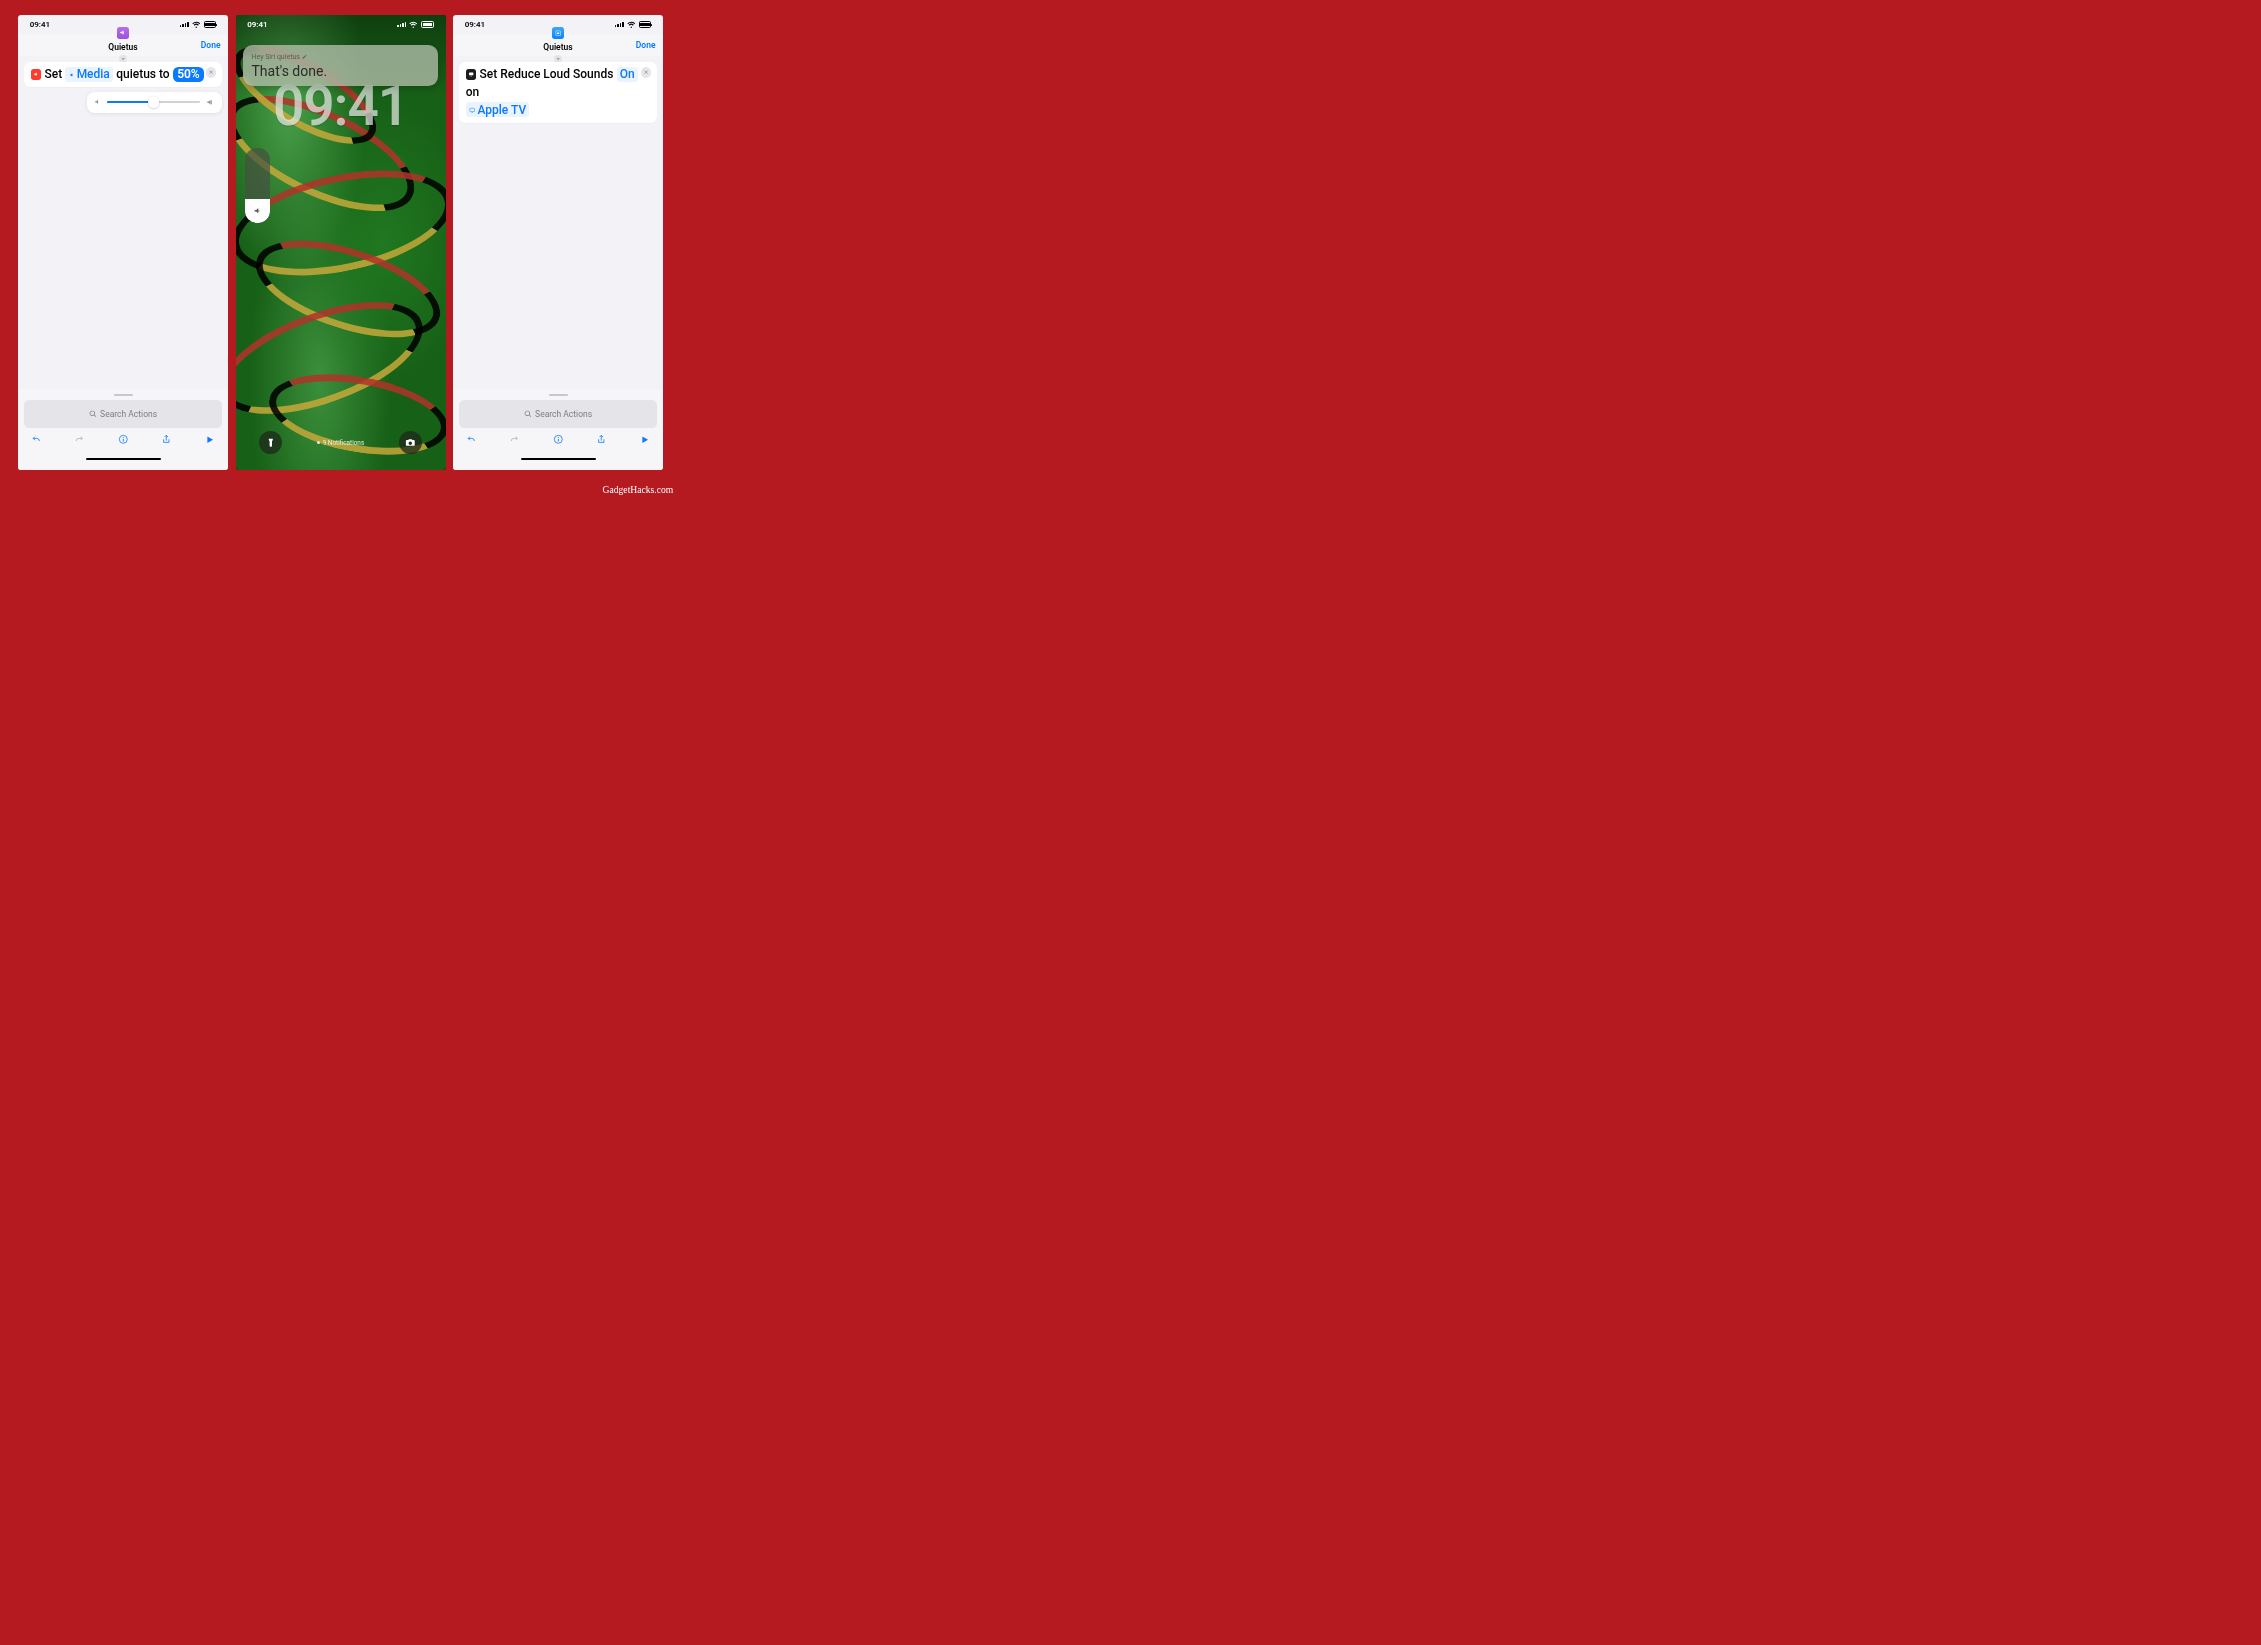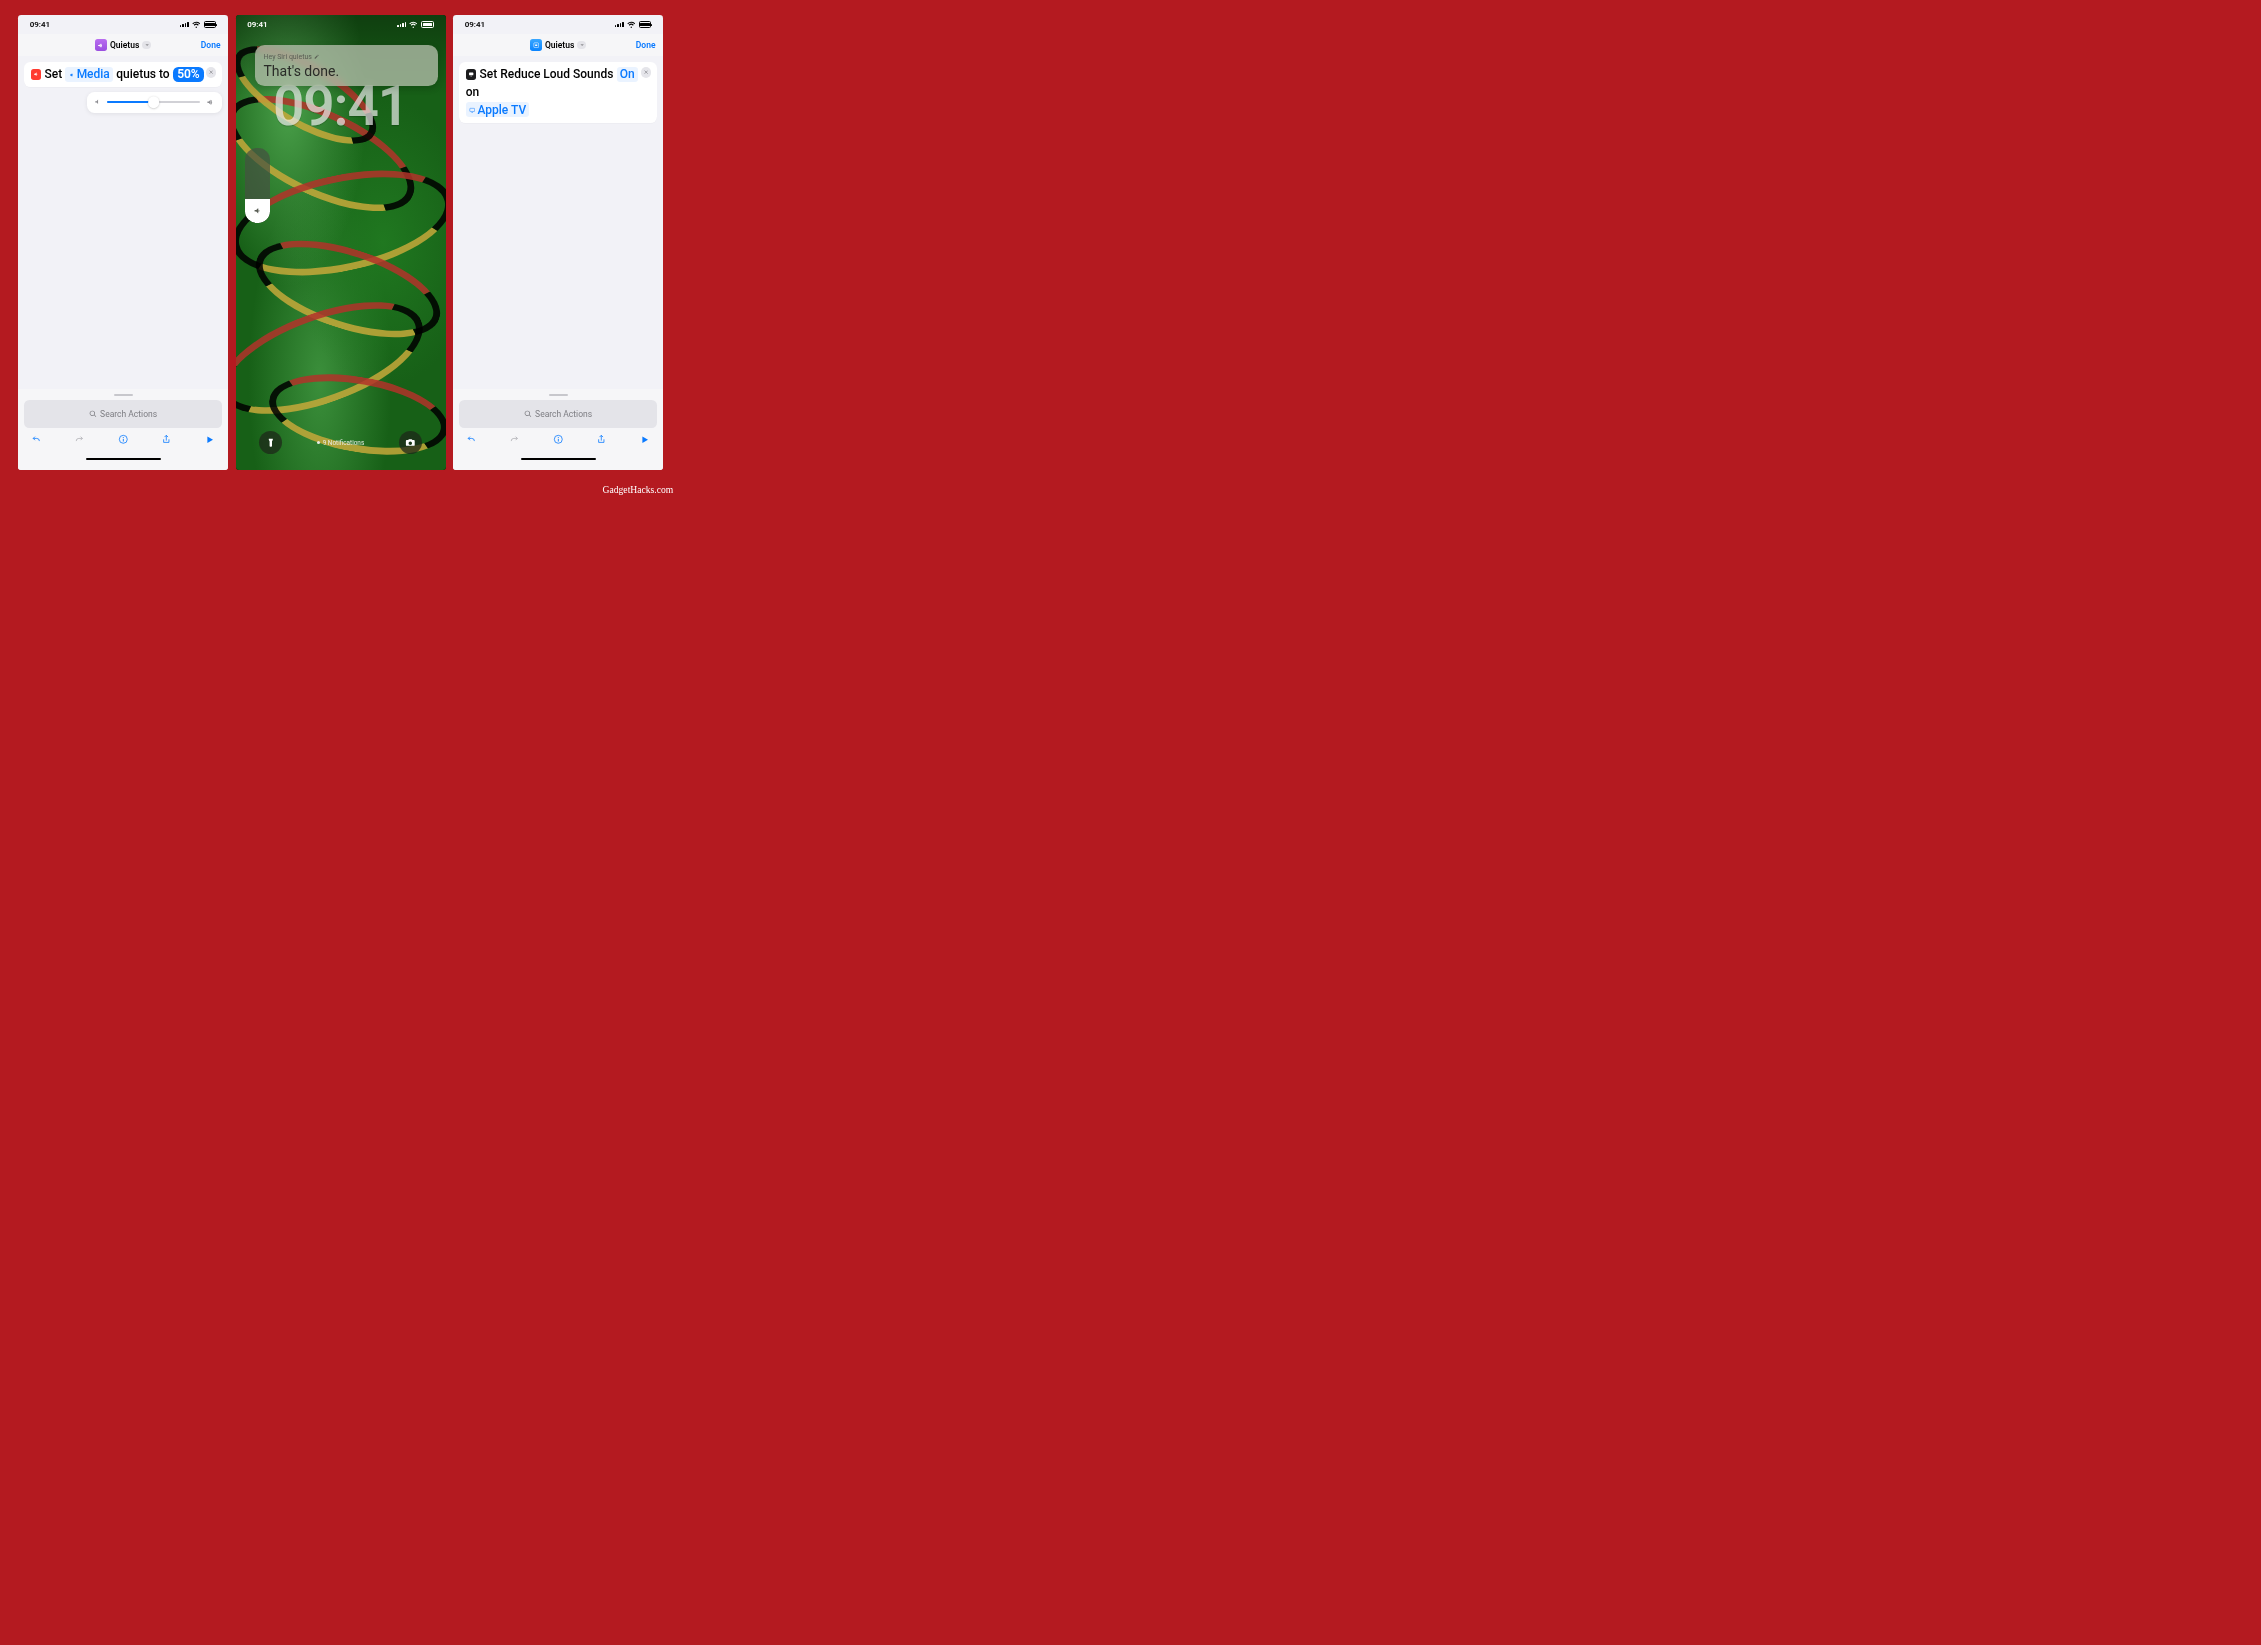--- a/index.html
+++ b/index.html
@@ -57,20 +57,21 @@
     position: relative;
     background: #f6f6f8;
   }
   .navtitle {
     display: flex;
     align-items: center;
     gap: 3.2px;
     font-size: 8.5px;
     font-weight: 600;
     color: #000;
+    flex-direction: column;
   }
   .navtitle .appicon {
     width: 11.7px; height: 11.7px; border-radius: 2.7px;
     display:flex; align-items:center; justify-content:center;
     color:#fff;
   }
   .appicon.purple { background: linear-gradient(180deg,#b96df0,#9a4fe0); }
   .appicon.blue   { background: linear-gradient(180deg,#39a7ff,#0a84ff); }
   .chev {
     width:8.5px;height:8.5px;border-radius:50%;background:#e3e3e8;
@@ -182,21 +183,20 @@
     font-size:55px; font-weight:650; letter-spacing:-1.1px;
     text-shadow: 0 0.5px 1.1px rgba(0,0,0,0.2);
   }
   .siri-banner {
     position:absolute; top:30px; left:7.5px; right:7.5px;
     background: rgba(180,190,170,0.78);
     backdrop-filter: blur(3.2px);
     border-radius:9.6px;
     padding:7.5px 8.5px;
     box-shadow: 0 2.1px 6.4px rgba(0,0,0,0.15);
-    margin-left: 12px;
   }
   .siri-banner .s1 { font-size:7px; color:#5a5f55; display:flex; align-items:center; gap:2.1px;}
   .siri-banner .s2 { font-size:14px; color:#2a2c28; margin-top:2.1px;}
   .vol-hud {
     position:absolute; left:9.6px; top:133px;
     width:24.5px; height:75px; border-radius:11.7px;
     background: rgba(70,80,65,0.7);
     overflow:hidden;
     display:flex; align-items:flex-end;
   }

